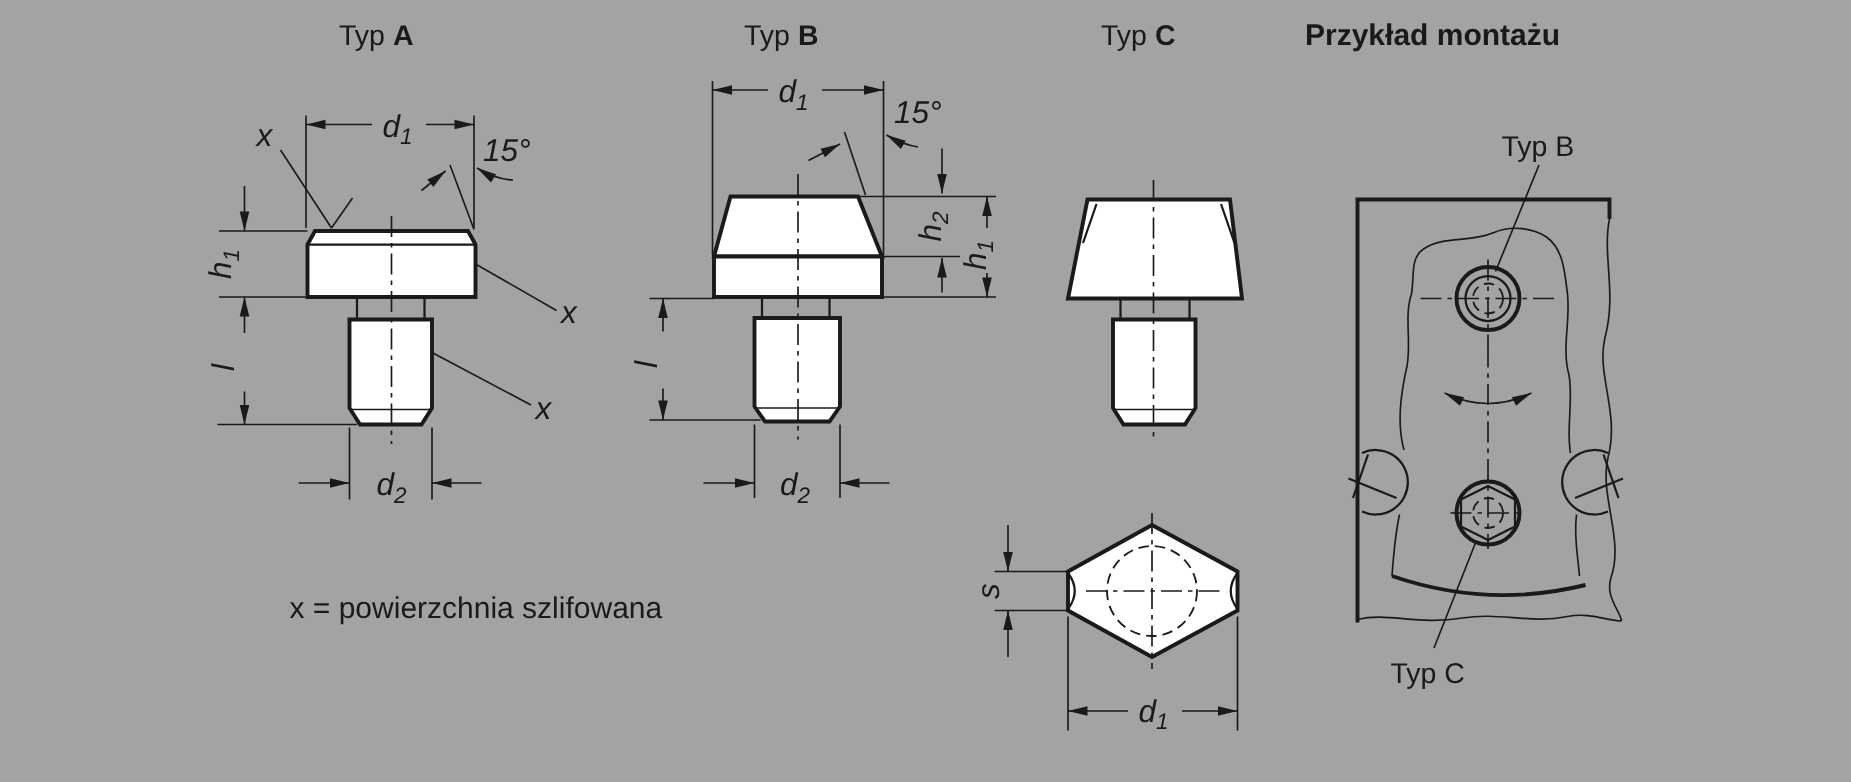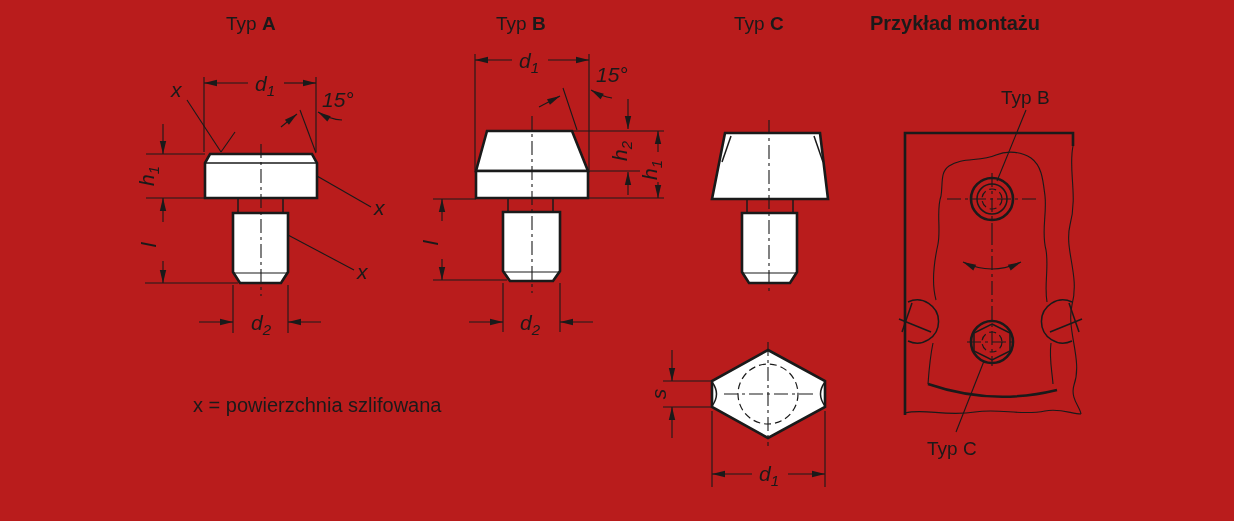--- a/index.html
+++ b/index.html
@@ -1,16 +1,16 @@
 <!DOCTYPE html>
 <html><head>
 <meta charset="utf-8">
 <style>
   html,body{margin:0;padding:0;background:#ffffff;}
-  .canvas{position:relative;width:1234px;height:521px;background:#b91c1c;overflow:hidden;
+  .canvas{position:relative;width:1234px;height:521px;background:#a3a3a3;overflow:hidden;
           font-family:"Liberation Sans",sans-serif;}
   svg{display:block}
   .s-bold{stroke:#1a1a1a;stroke-width:2.6;fill:none;stroke-linejoin:miter;}
   .s-boldf{stroke:#1a1a1a;stroke-width:2.6;fill:#ffffff;stroke-linejoin:miter;}
   .s-med{stroke:#1a1a1a;stroke-width:1.5;fill:none;}
   .s-thin{stroke:#1a1a1a;stroke-width:1.1;fill:none;}
   .cl{stroke:#1a1a1a;stroke-width:1.1;fill:none;stroke-dasharray:14 4 3 4;}
   .dash{stroke:#1a1a1a;stroke-width:1.2;fill:none;stroke-dasharray:7 4;}
   text{fill:#1a1a1a;}
   .t-hdr{font-size:19px;}

